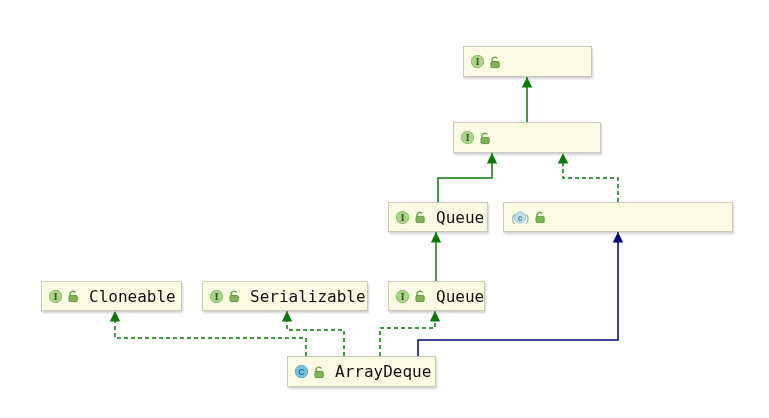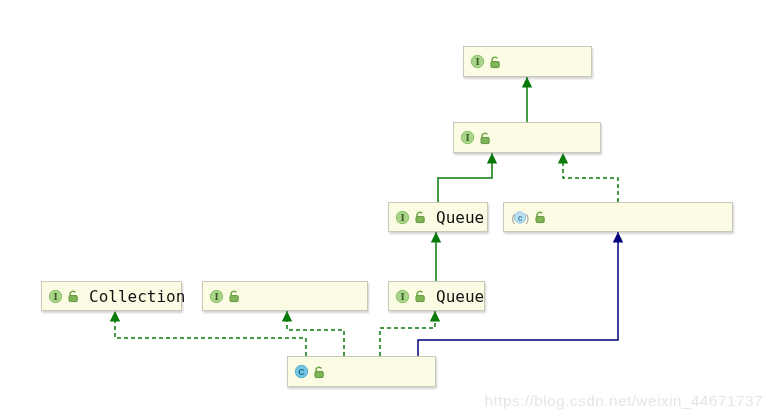--- a/index.html
+++ b/index.html
@@ -138,37 +138,38 @@
               <text x="7.5" y="10.8" font-size="9" font-family="DejaVu Serif,serif" font-weight="bold" fill="#3c5e22" text-anchor="middle">I</text>
             </svg>
           </span>
           <span style="display: inline-flex;">
             <svg width="14" height="14" viewBox="0 0 14 14">
               <path d="M4 7 V5.2 a3 3 0 0 1 5.4 -1.8" fill="none" stroke="#69a23f" stroke-width="1.5"></path>
               <rect x="3" y="6.6" width="8.2" height="6" rx="1.2" fill="#7fb556" stroke="#639440"></rect>
             </svg>
           </span>
         </span>
-        <span class="label">Collection</span>
+        <span class="label">Cloneable</span>
       </div>
       <div class="node" style="left: 202px; top: 281px; width: 166px; height: 30px;">
         <span class="icons">
           <span style="display: inline-flex;">
             <svg width="15" height="15" viewBox="0 0 15 15">
               <circle cx="7.5" cy="7.5" r="6.2" fill="#a9d58b" stroke="#8abf69"></circle>
               <text x="7.5" y="10.8" font-size="9" font-family="DejaVu Serif,serif" font-weight="bold" fill="#3c5e22" text-anchor="middle">I</text>
             </svg>
           </span>
           <span style="display: inline-flex;">
             <svg width="14" height="14" viewBox="0 0 14 14">
               <path d="M4 7 V5.2 a3 3 0 0 1 5.4 -1.8" fill="none" stroke="#69a23f" stroke-width="1.5"></path>
               <rect x="3" y="6.6" width="8.2" height="6" rx="1.2" fill="#7fb556" stroke="#639440"></rect>
             </svg>
           </span>
         </span>
+        <span class="label">Serializable</span>
       </div>
       <div class="node" style="left: 388px; top: 281px; width: 97px; height: 30px;">
         <span class="icons">
           <span style="display: inline-flex;">
             <svg width="15" height="15" viewBox="0 0 15 15">
               <circle cx="7.5" cy="7.5" r="6.2" fill="#a9d58b" stroke="#8abf69"></circle>
               <text x="7.5" y="10.8" font-size="9" font-family="DejaVu Serif,serif" font-weight="bold" fill="#3c5e22" text-anchor="middle">I</text>
             </svg>
           </span>
           <span style="display: inline-flex;">
@@ -188,16 +189,16 @@
               <text x="7.5" y="10.8" font-size="9" font-family="Liberation Sans,sans-serif" font-weight="bold" fill="#2a6d8c" text-anchor="middle">C</text>
             </svg>
           </span>
           <span style="display: inline-flex;">
             <svg width="14" height="14" viewBox="0 0 14 14">
               <path d="M4 7 V5.2 a3 3 0 0 1 5.4 -1.8" fill="none" stroke="#69a23f" stroke-width="1.5"></path>
               <rect x="3" y="6.6" width="8.2" height="6" rx="1.2" fill="#7fb556" stroke="#639440"></rect>
             </svg>
           </span>
         </span>
+        <span class="label">ArrayDeque</span>
       </div>
     </div>
-  <div id="watermark">https://blog.csdn.net/weixin_44671737</div>
 </div>
 
 </body></html>

